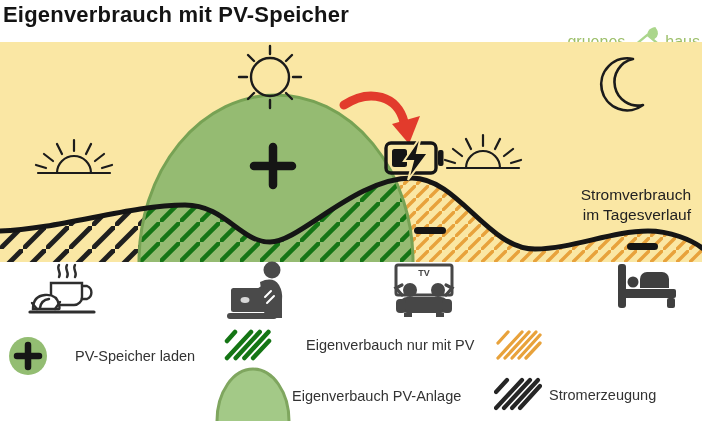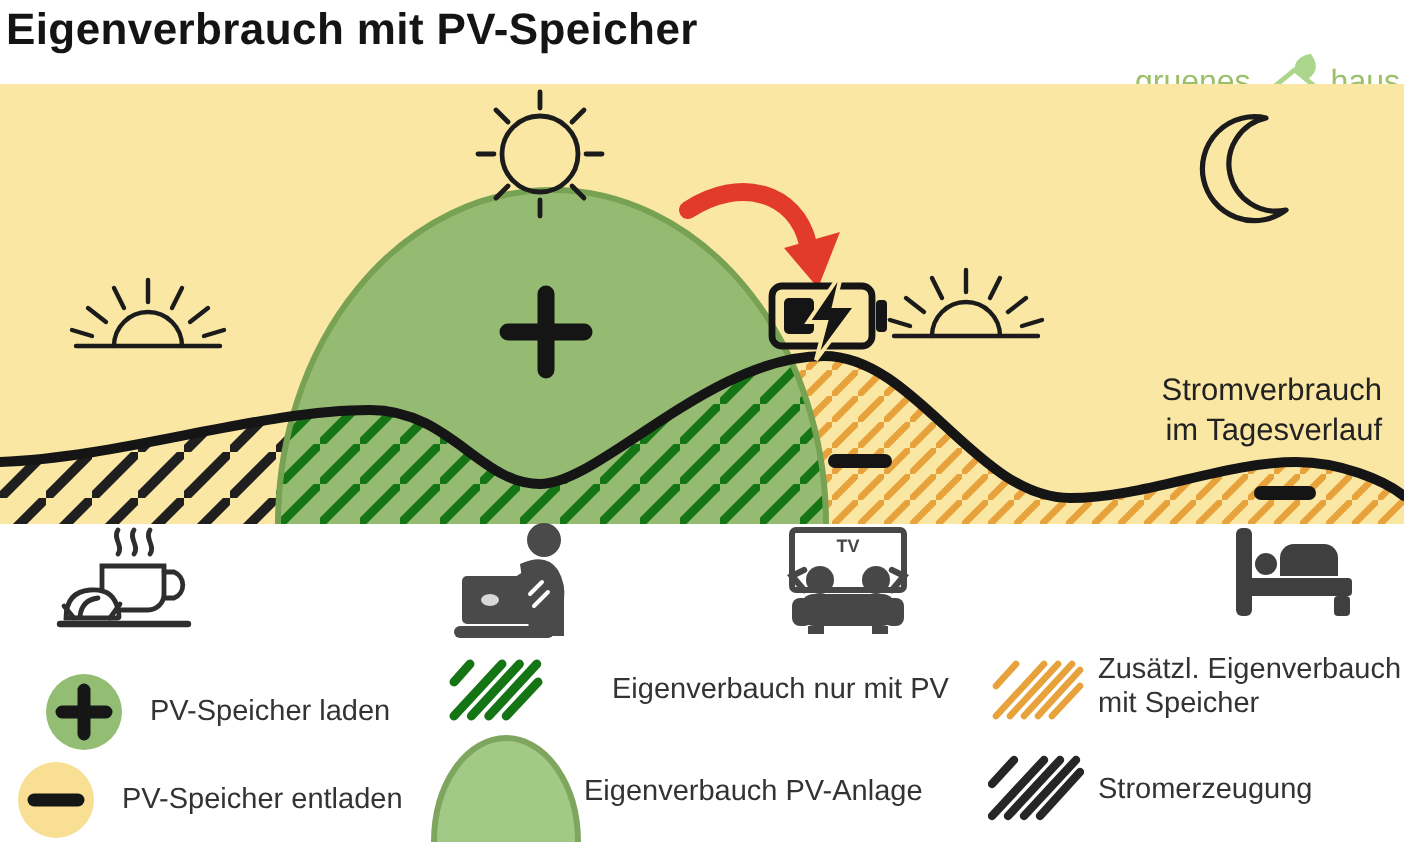--- a/index.html
+++ b/index.html
@@ -172,35 +172,28 @@
   <svg class="abs" style="left:616px;top:264px" width="62" height="46" viewBox="0 0 62 46">
     <g fill="#3f3f3f">
       <rect x="2" y="0" width="8" height="44" rx="3"></rect>
       <circle cx="17" cy="18" r="5.5"></circle>
       <path d="M24,24 v-9 a7,7 0 0 1 7,-7 h15 a7,7 0 0 1 7,7 v9 z"></path>
       <rect x="2" y="25" width="58" height="9" rx="2"></rect>
       <rect x="51" y="34" width="8" height="10" rx="2"></rect>
     </g>
   </svg>
 
-  <div class="abs legend-row" style="left:22px;top:336px;gap:13px">
+  <div class="abs legend-row" style="left:8px;top:336px;gap:27px">
     <svg width="40" height="40" viewBox="0 0 40 40">
       <circle cx="20" cy="20" r="19" fill="#93BD72"></circle>
       <path d="M20,9 V31 M9,20 H31" stroke="#161616" stroke-width="6.5" stroke-linecap="round"></path>
     </svg>
     <span class="legend-label">PV-Speicher laden</span>
   </div>
 
-  <div class="abs legend-row" style="left:8px;top:380px;gap:13px">
-    <svg width="40" height="40" viewBox="0 0 40 40">
-      <circle cx="20" cy="20" r="19" fill="#F9DF94"></circle>
-      <path d="M9,20 H31" stroke="#161616" stroke-width="6.5" stroke-linecap="round"></path>
-    </svg>
-    <span class="legend-label">PV-Speicher entladen</span>
-  </div>
 
   <div class="abs legend-row" style="left:224px;top:329px;gap:34px">
     <svg width="48" height="32" viewBox="0 0 48 32">
       <g stroke="#157515" stroke-width="4.5" stroke-linecap="round">
         <path d="M3,29 L27,3"></path>
           <path d="M11.7,29 L35.7,3"></path>
           <path d="M20.4,29 L44.4,3"></path>
         <path d="M29.1,29 L45,12"></path>
           <path d="M3,12 L11,3"></path>
       </g>
@@ -217,21 +210,20 @@
   <svg class="abs" style="left:496px;top:329px" width="46" height="32" viewBox="0 0 46 32">
     <g stroke="#E8A23B" stroke-width="3.3" stroke-linecap="round">
       <path d="M2,29 L26,3"></path>
         <path d="M9,29 L33,3"></path>
         <path d="M16,29 L40,3"></path>
       <path d="M23,29 L44,6"></path>
         <path d="M30,29 L44,14"></path>
         <path d="M2,14 L12,3"></path>
     </g>
   </svg>
-  <span class="abs legend-label" id="leg-storage-label" style="left:549px;top:327px;width:152px">Zusätzl. Eigenverbauch mit Speicher</span>
 
   <svg class="abs" style="left:494px;top:377px" width="48" height="34" viewBox="0 0 48 34">
     <g stroke="#262626" stroke-width="4.2" stroke-linecap="round">
       <path d="M2,31 L28,3"></path>
         <path d="M10,31 L36,3"></path>
         <path d="M18,31 L44,3"></path>
       <path d="M26,31 L46,9"></path>
         <path d="M2,15 L13,3"></path>
     </g>
   </svg>

